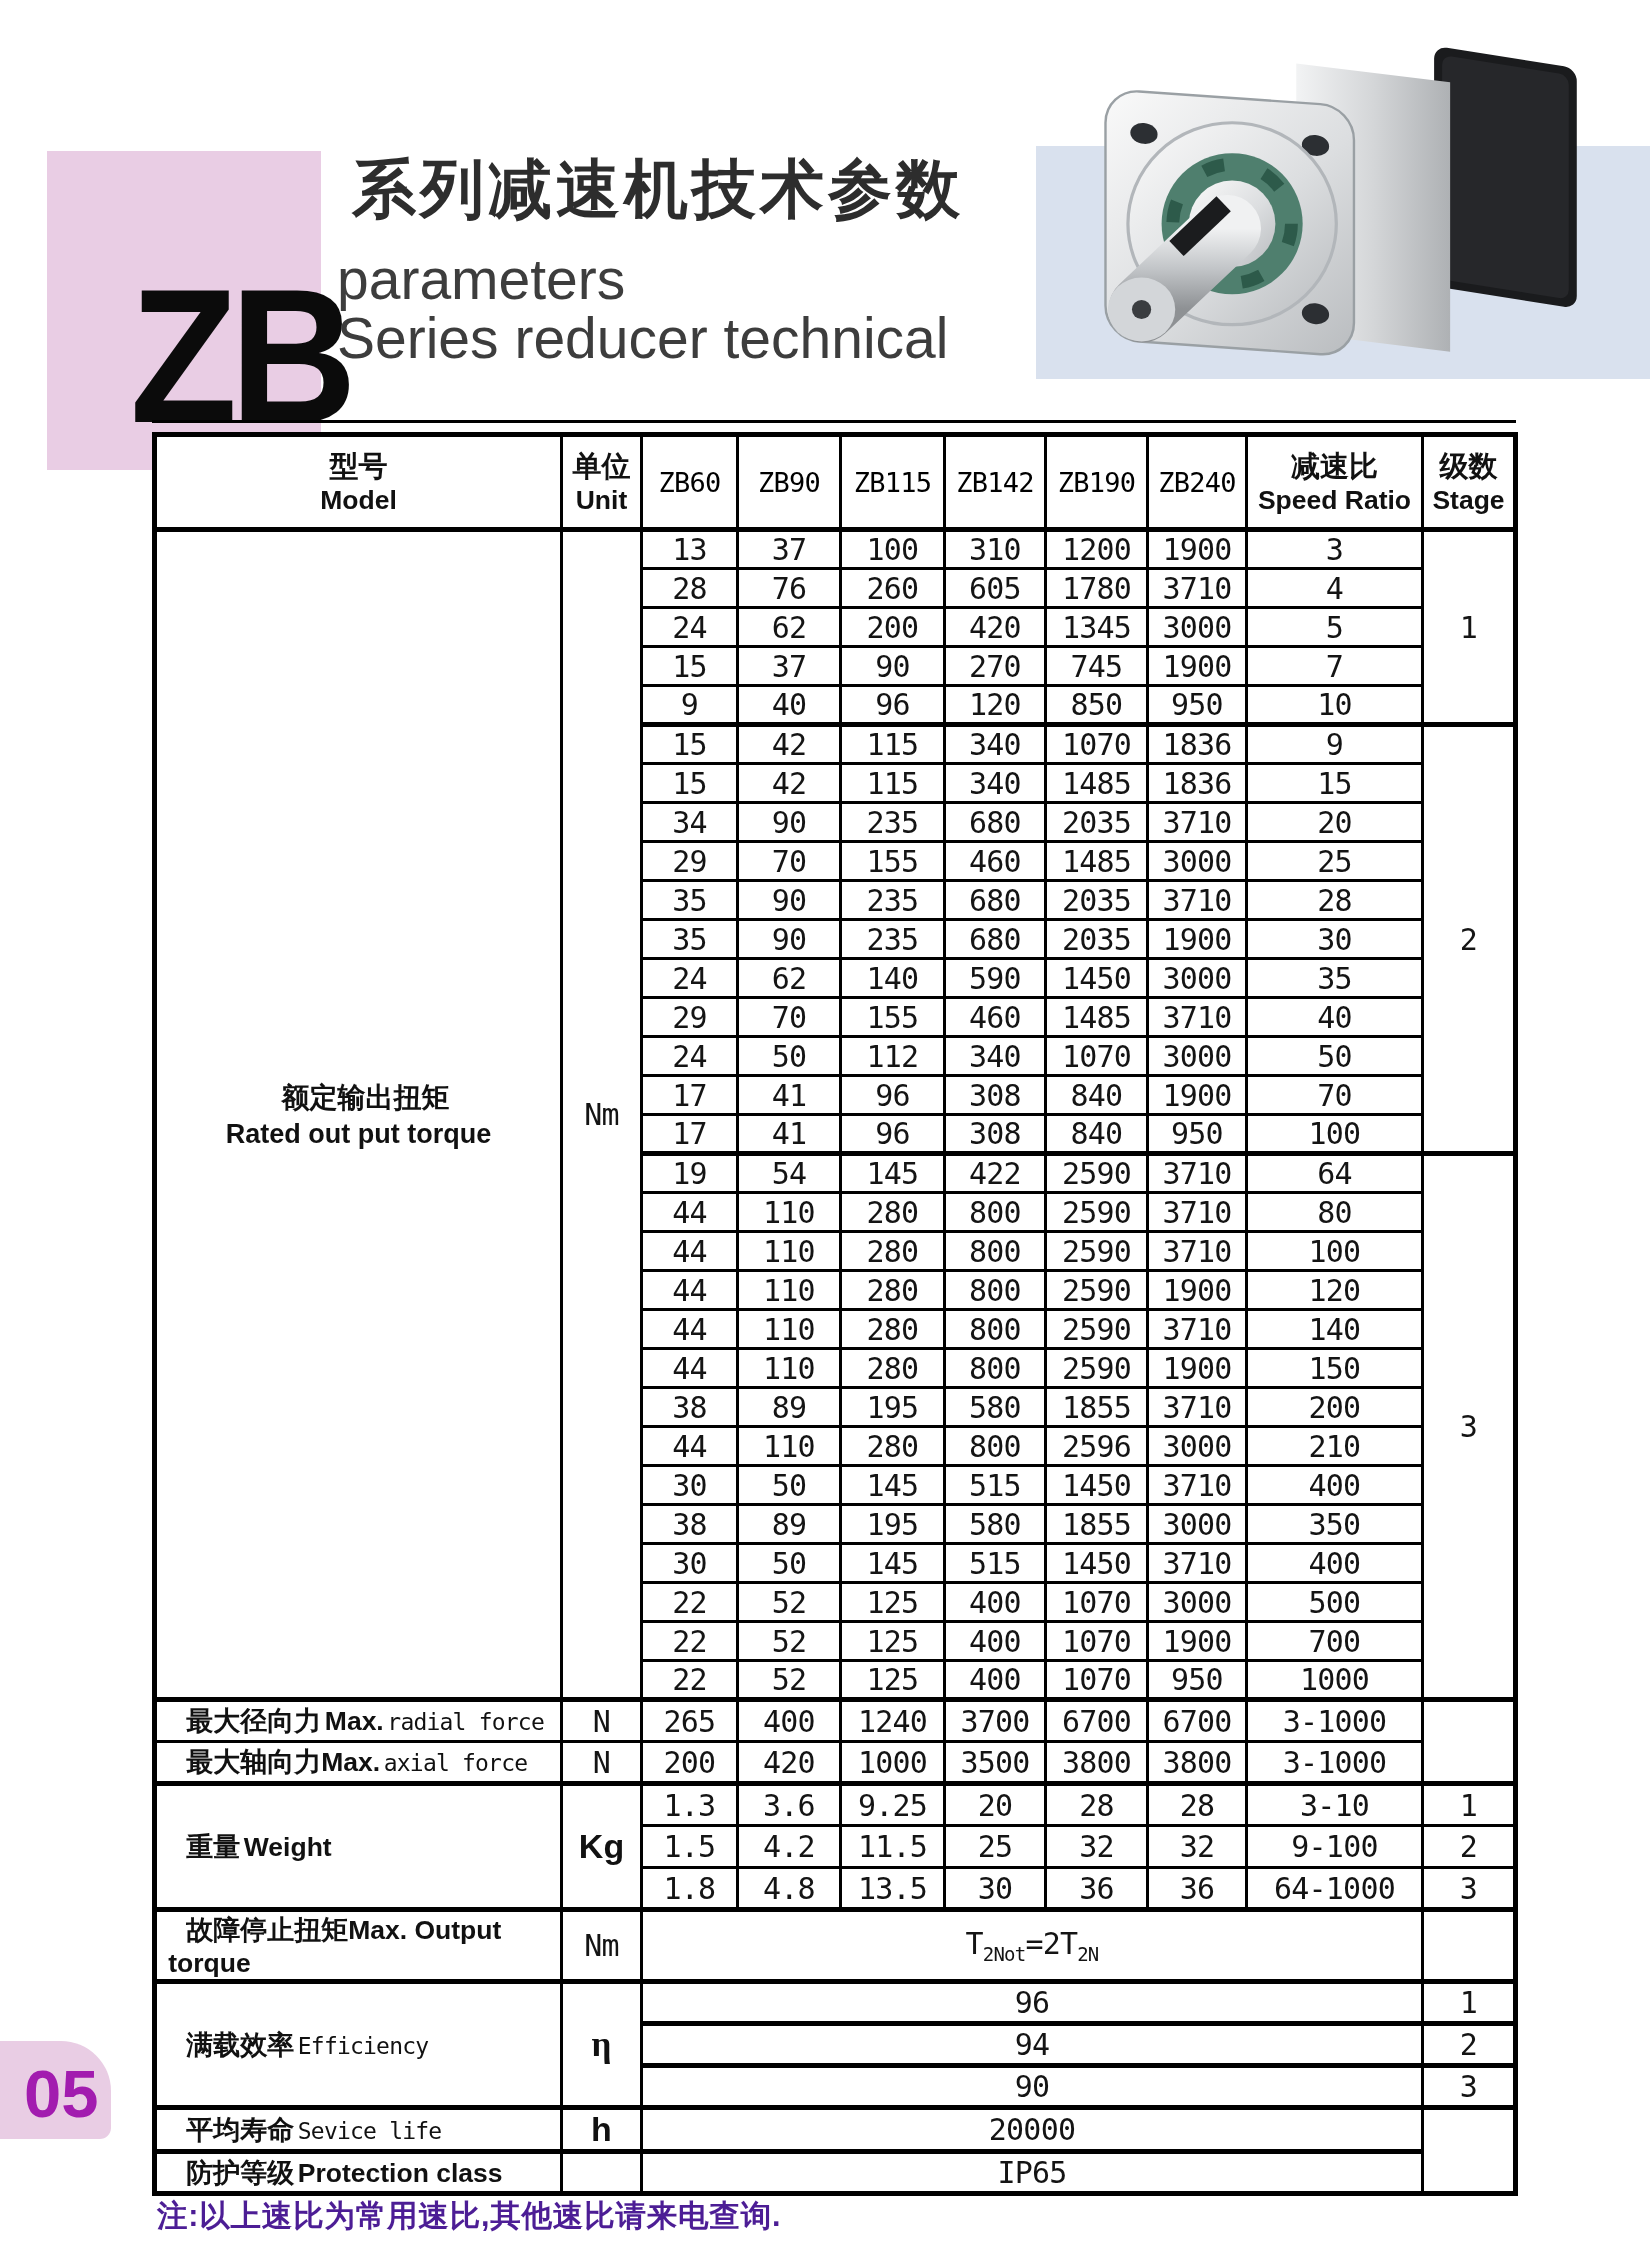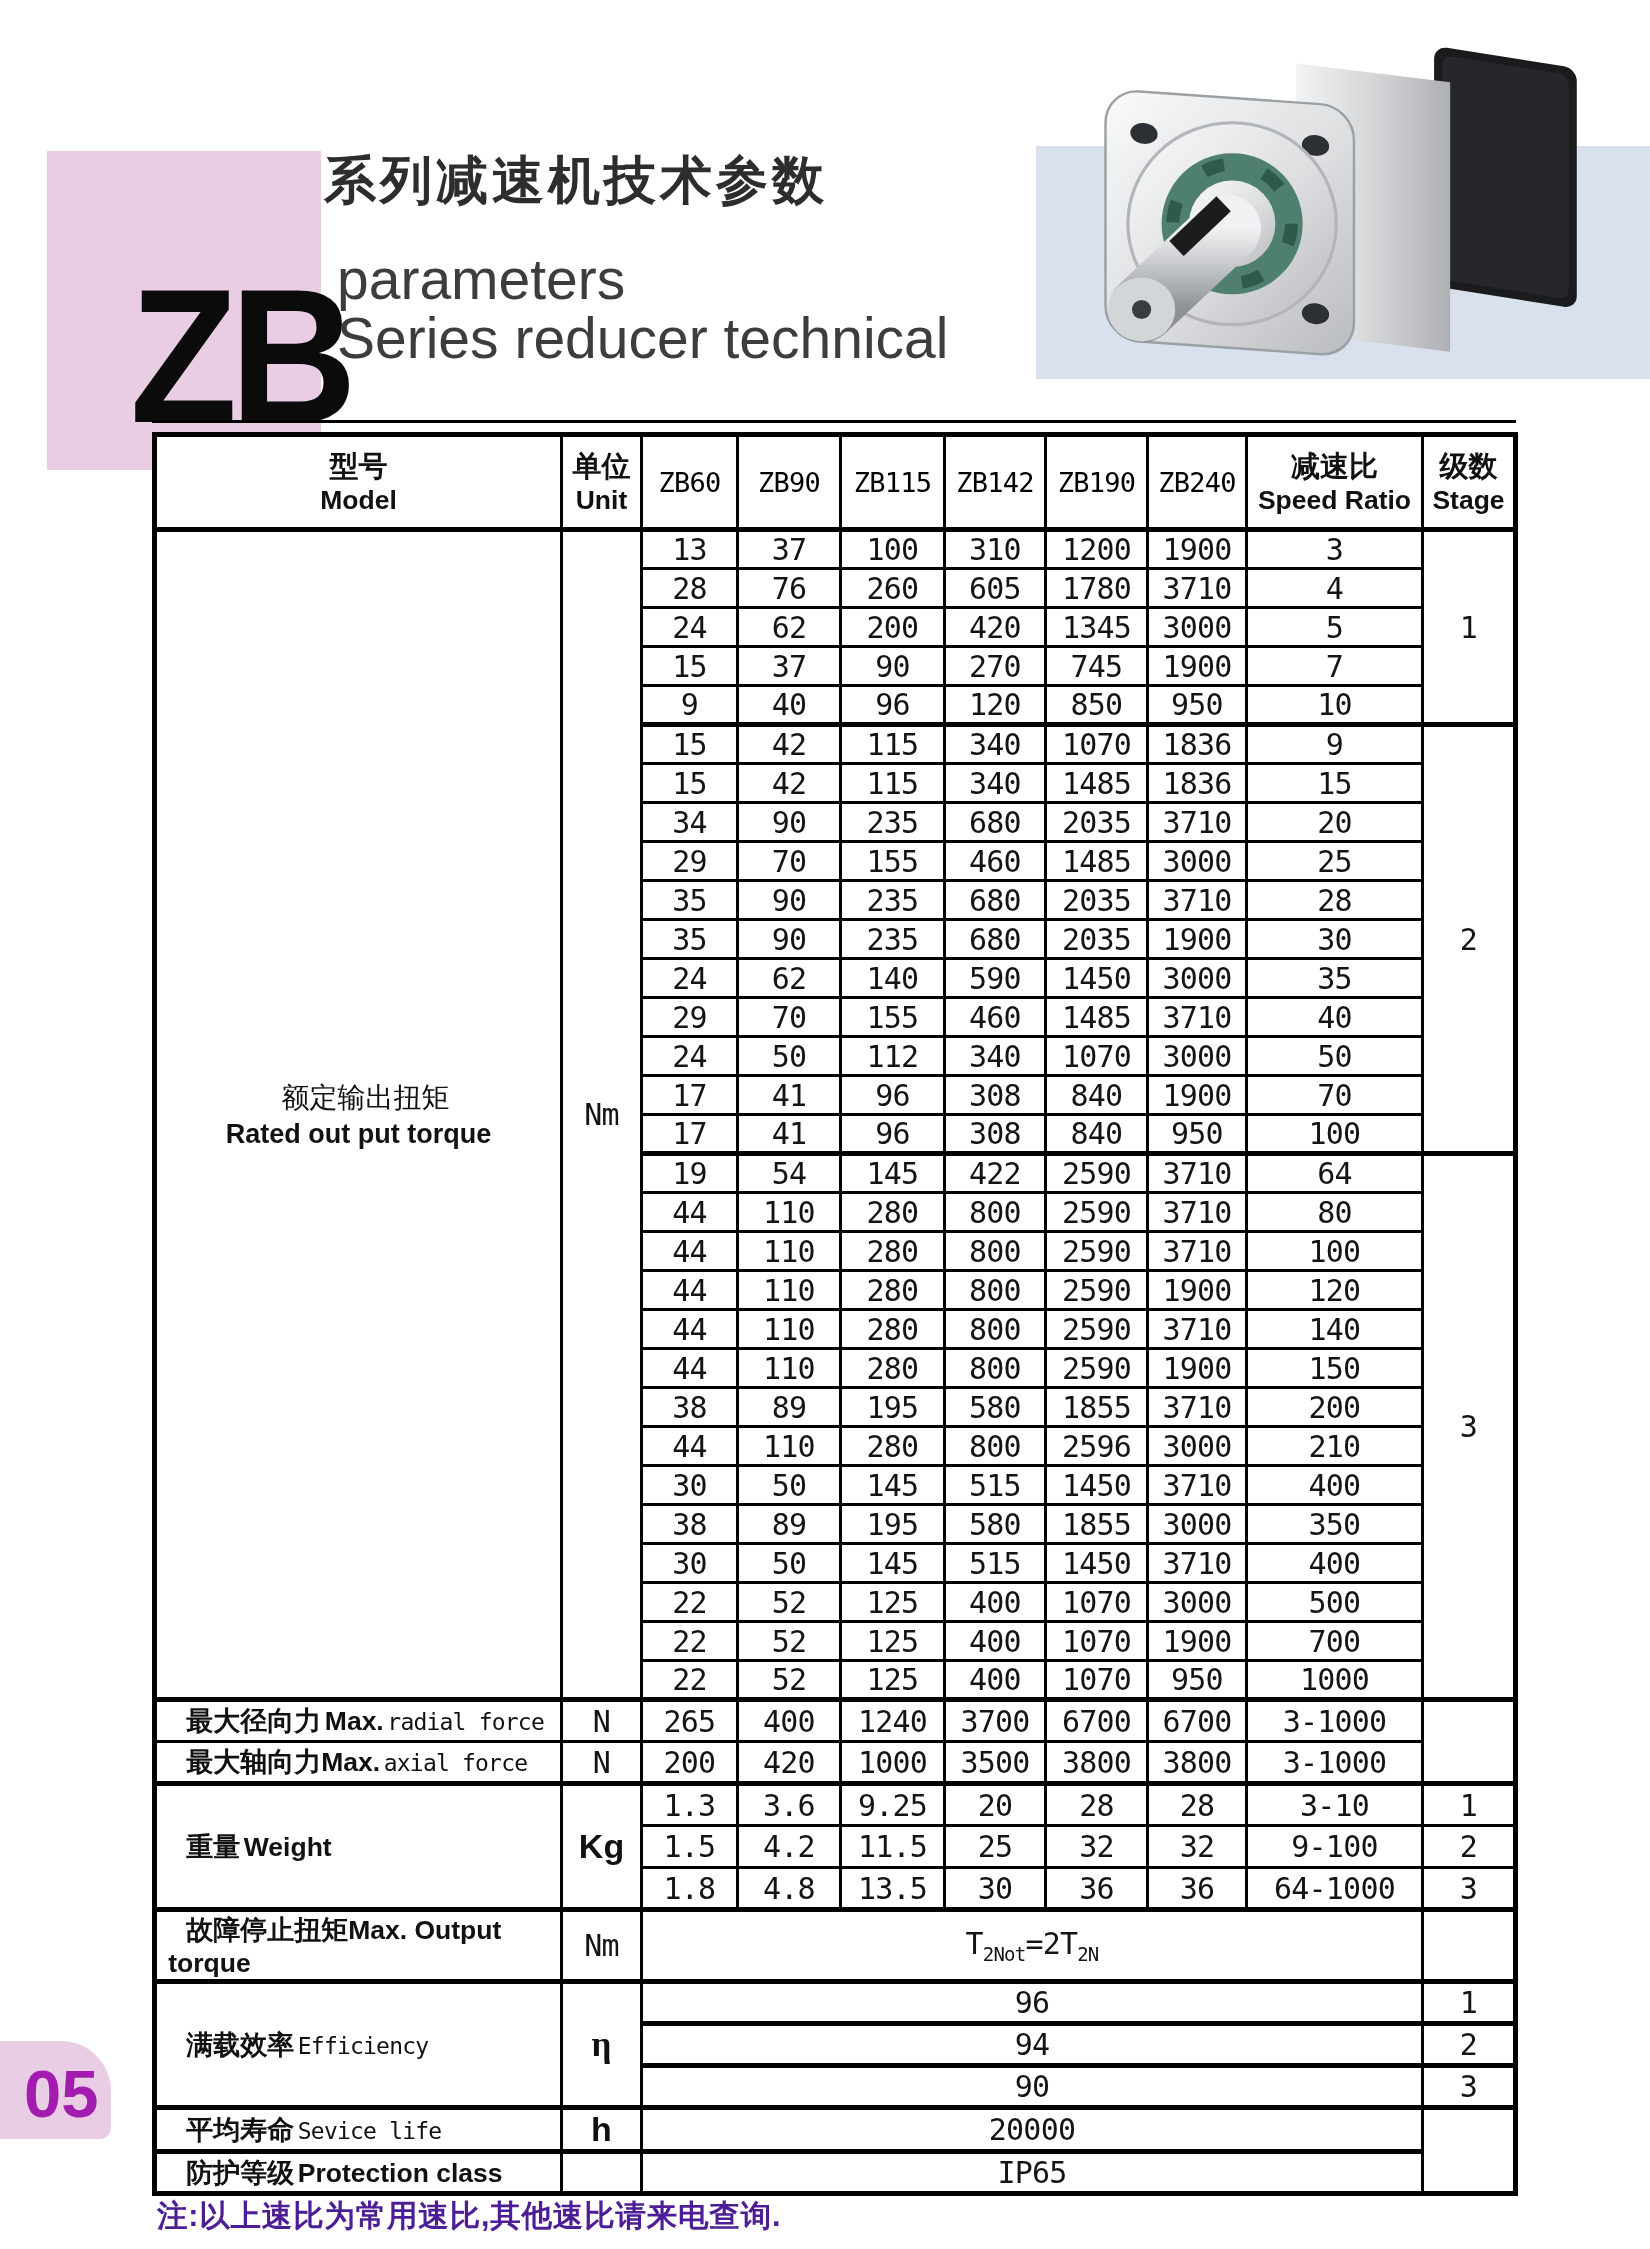--- a/index.html
+++ b/index.html
@@ -4,21 +4,21 @@
 <style>
   html,body{margin:0;padding:0;}
   body{width:1651px;height:2250px;position:relative;background:#ffffff;
        font-family:"Liberation Sans",sans-serif;color:#111;}
 
   
   .pink-block{position:absolute;left:47px;top:151px;width:274px;height:319px;background:#e9cde4;}
   .zb-logo{position:absolute;left:130px;top:247px;width:193px;height:225px;
            font-family:"Liberation Sans",sans-serif;font-weight:900;font-size:191px;line-height:217px;
            letter-spacing:-8px;color:#0b0b0b;transform:scaleX(.92);transform-origin:left top;}
-  .title-cn{position:absolute;left:324px;top:146px;font-size:52px;font-weight:600;
+  .title-cn{position:absolute;left:352px;top:146px;font-size:64px;font-weight:600;
             letter-spacing:4px;color:#2d2d2d;white-space:nowrap;}
   .sub-en{position:absolute;left:337px;top:250px;font-size:57px;line-height:59px;
           font-weight:500;color:#3d3d3d;}
 
   .photo-panel{position:absolute;left:1036px;top:146px;width:614px;height:233px;background:#d9e1ee;}
   .gearbox{position:absolute;left:1059px;top:30.5px;width:529px;height:347px;}
 
   
   .toprule{position:absolute;left:152px;top:420px;width:1364px;height:3.2px;background:#000;}
   table{border-collapse:collapse;table-layout:fixed;position:absolute;left:152px;top:432px;
@@ -36,21 +36,21 @@
 
   .num{font-family:"DejaVu Sans Mono",monospace;font-size:30px;font-weight:400;color:#141414;letter-spacing:-0.8px;}
   .unitb{font-size:34px;font-weight:700;font-family:"Liberation Sans",sans-serif;}
   .eta{font-family:"Liberation Serif",serif;font-size:35px;font-weight:700;}
 
   .lab{text-align:left;padding-left:11.2px;}
   .lab .cn{font-size:27px;font-weight:700;display:inline;margin-left:18px;}
   .lab .enb{font-size:26.5px;font-weight:700;display:inline;}
   .lab .enl{font-family:"DejaVu Sans Mono",monospace;font-size:23px;font-weight:400;display:inline;letter-spacing:-0.8px;}
   .labc{text-align:center;}
-  .labc .cn{display:block;font-size:28px;font-weight:400;line-height:39px;padding-left:14px;}
+  .labc .cn{display:block;font-size:28px;font-weight:700;line-height:39px;padding-left:14px;}
   .labc .enb{display:block;font-size:27px;font-weight:700;line-height:35px;}
 
   .sub{font-size:19px;vertical-align:-7.2px;font-family:"DejaVu Sans Mono",monospace;}
 
   
   .pagenum-block{position:absolute;left:0;top:2041px;width:111px;height:98px;background:#e9cde4;
                  border-radius:0 50px 11.2px 0;}
   .pagenum{position:absolute;left:24px;top:2055px;font-size:67px;font-weight:700;color:#a21caf;}
   .footnote{position:absolute;left:157px;top:2196px;font-size:30.5px;font-weight:600;color:#4c1d95;letter-spacing:0.8px;}
 </style>

